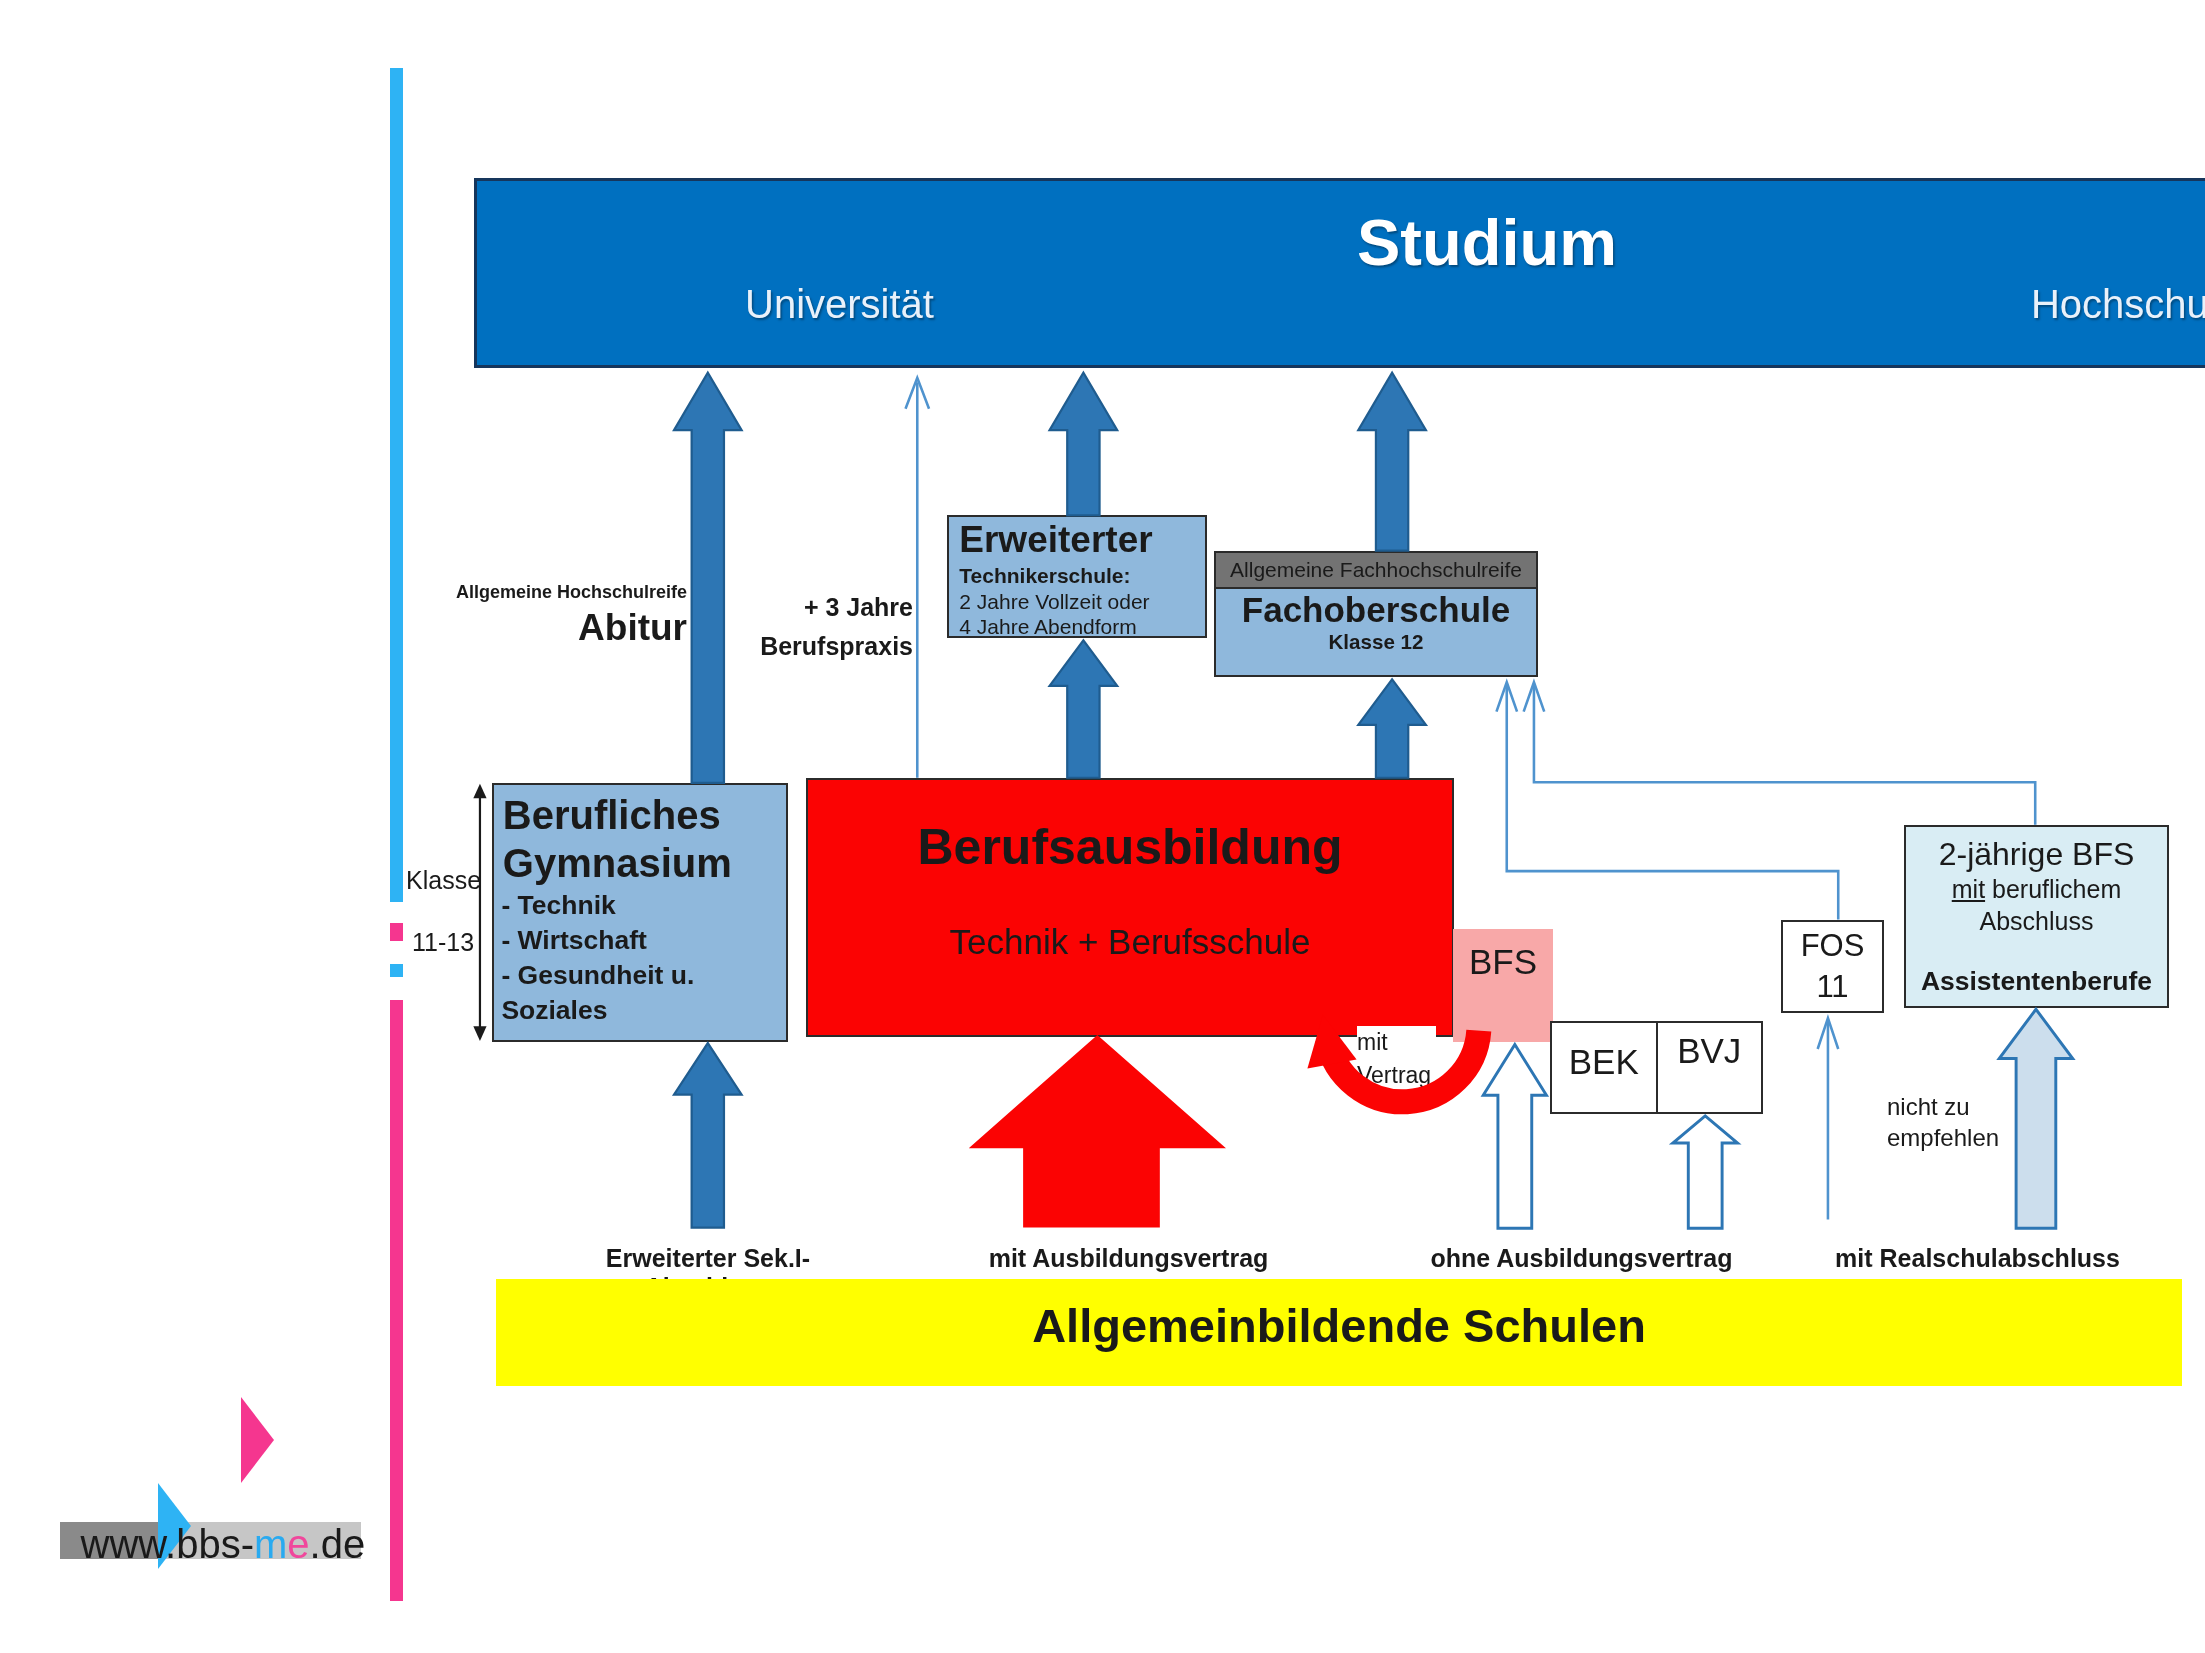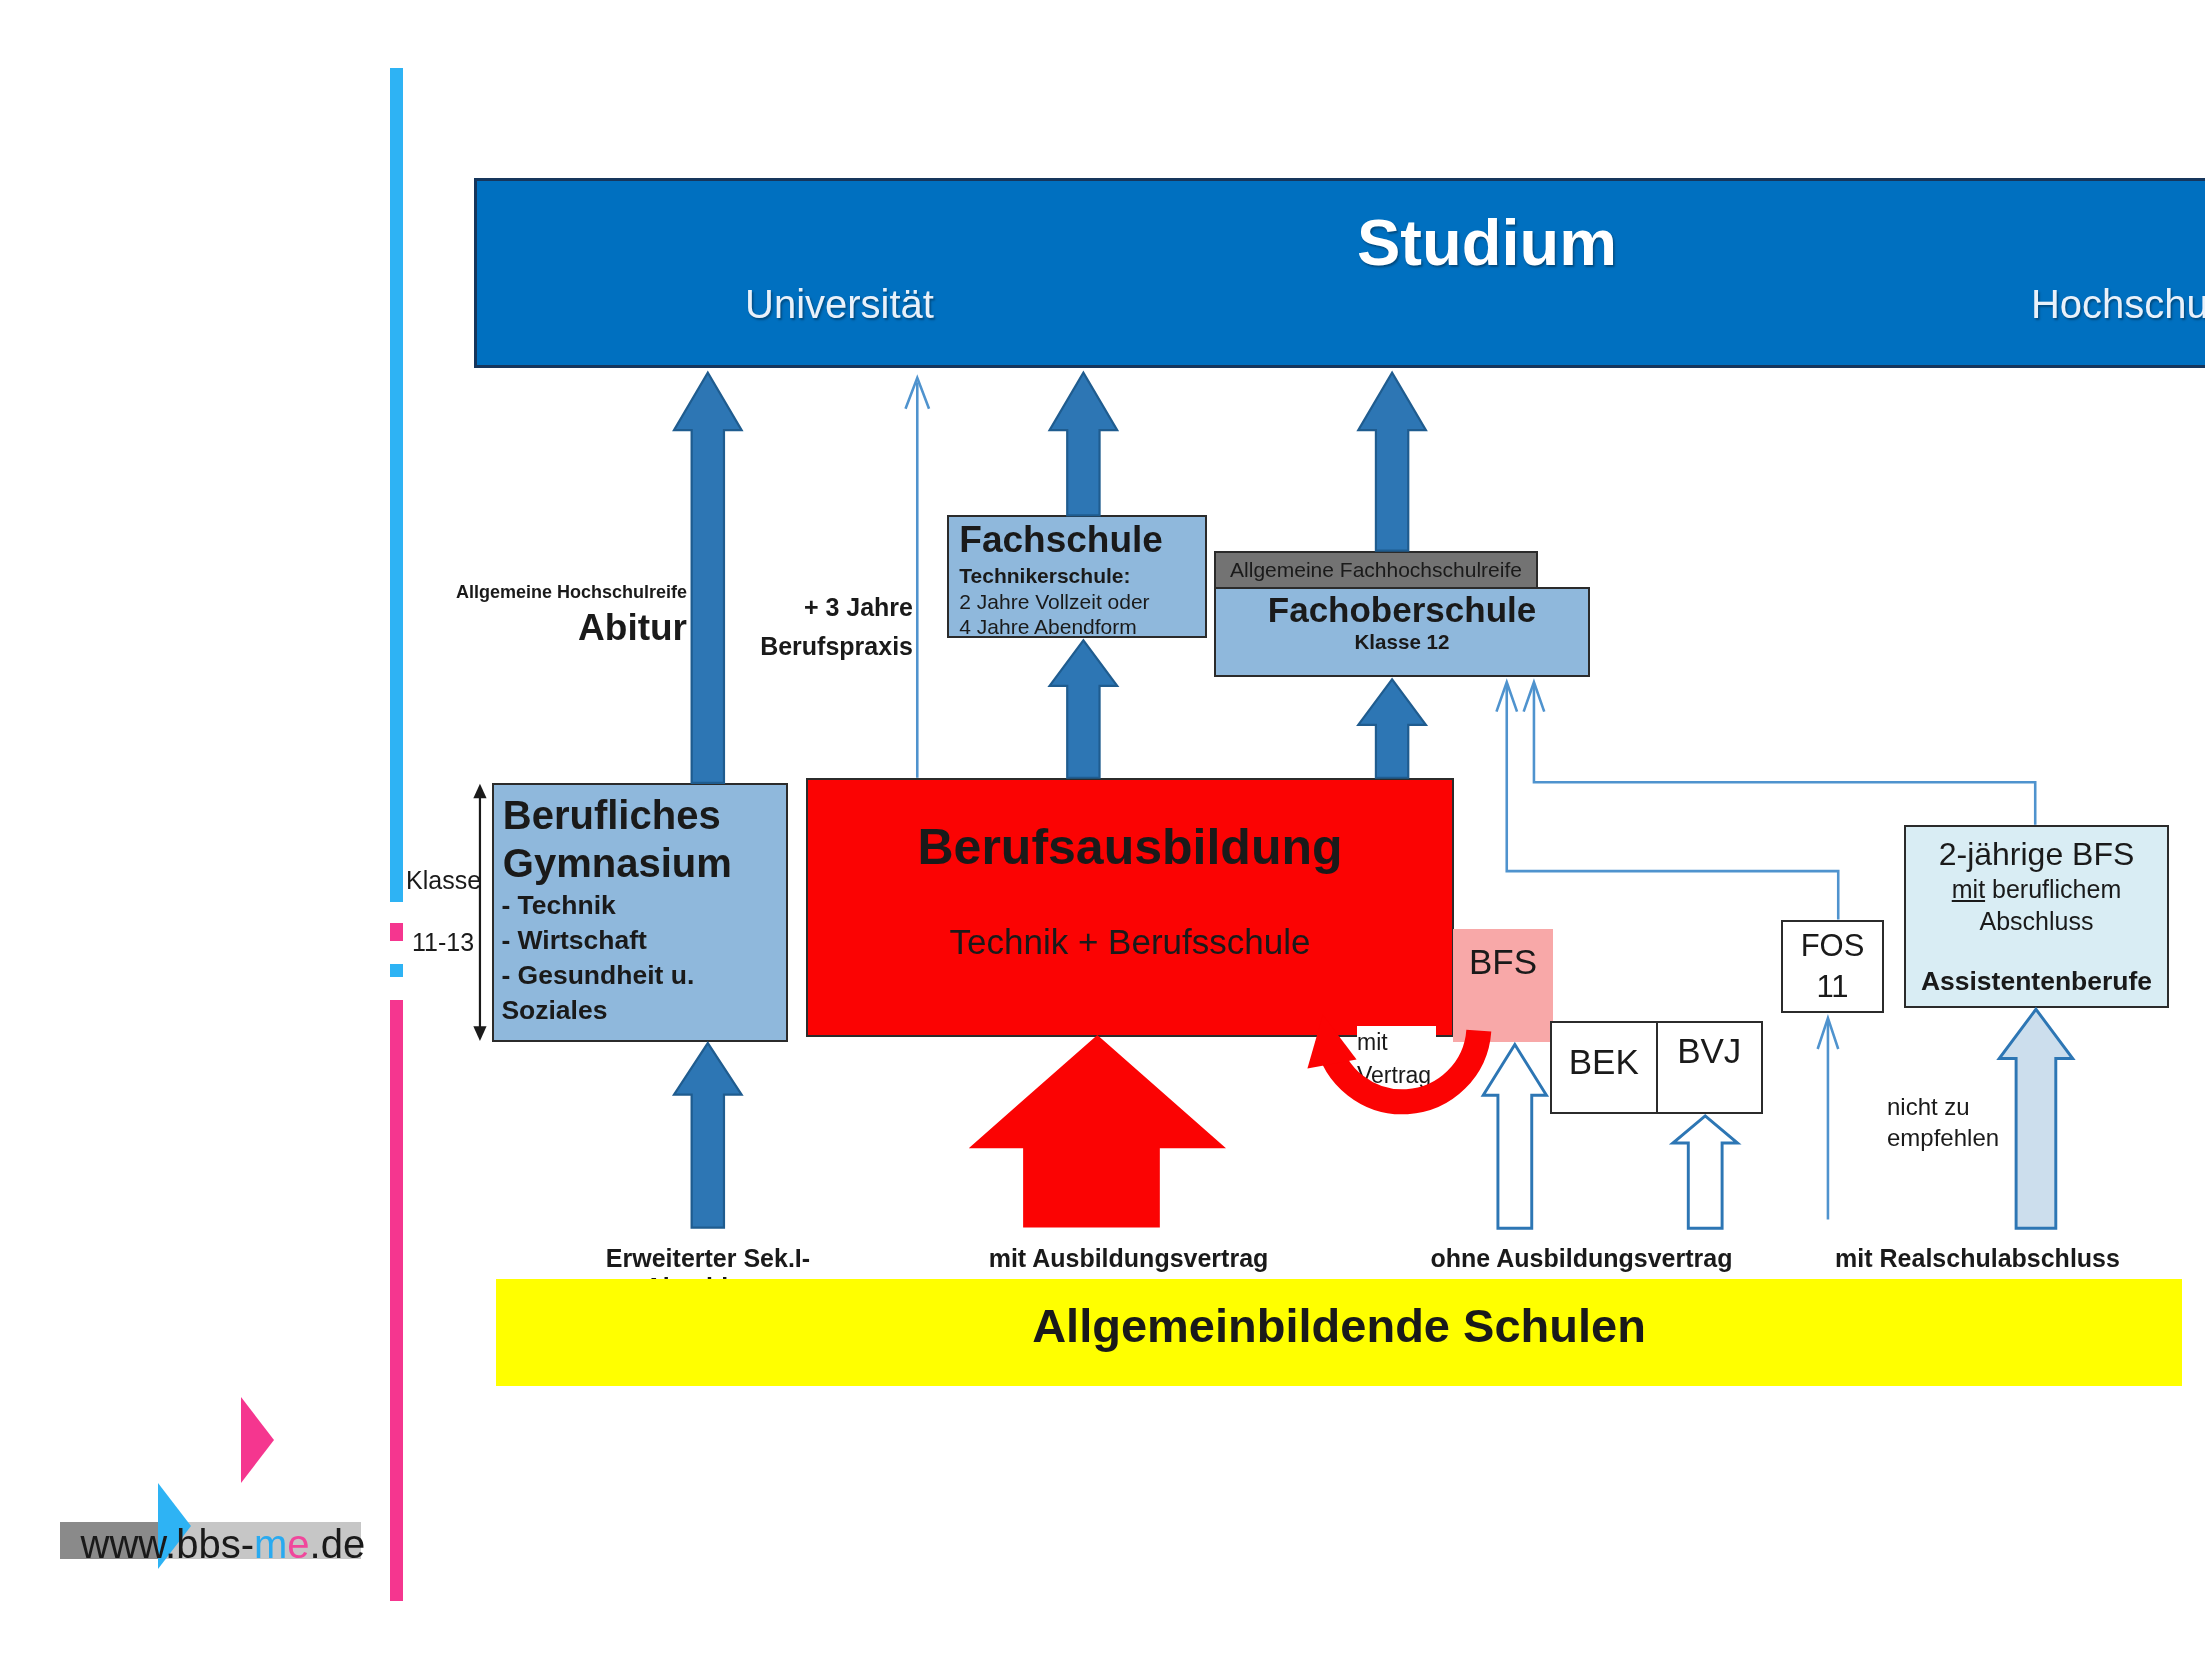--- a/index.html
+++ b/index.html
@@ -54,30 +54,30 @@
 <div class="abs" style="left:390px;top:964px;width:12.5px;height:13.2px;background:#2eb3f4;"></div>
 <div class="abs" style="left:390px;top:1000px;width:12.5px;height:601px;background:#f5368f;"></div>
 
 <div class="box studium" style="left:474px;top:178px;width:2026px;height:190px;">
   <div class="title">Studium</div>
   <div class="sub" style="left:268px;">Universität</div>
   <div class="sub" style="right:257px;">Hochschule</div>
 </div>
 
 <div class="box lightblue" style="left:947px;top:515px;width:260px;height:123px;">
-  <div class="fs-title">Fachschule</div>
+  <div class="fs-title">Erweiterter</div>
   <div class="fs-line bold">Technikerschule:</div>
   <div class="fs-line">2 Jahre Vollzeit oder</div>
   <div class="fs-line">4 Jahre Abendform</div>
 </div>
 
 <div class="box center" style="left:1214px;top:551px;width:324px;height:37px;background:#737373;border-bottom:none;">
   <div class="fob-header">Allgemeine Fachhochschulreife</div>
 </div>
-<div class="box lightblue center" style="left:1214px;top:587px;width:376px;height:90px;">
+<div class="box lightblue center" style="left:1214px;top:587px;width:324px;height:90px;">
   <div class="fob-title">Fachoberschule</div>
   <div class="fob-sub">Klasse 12</div>
 </div>
 
 <div class="box lightblue" style="left:492px;top:783px;width:296px;height:259px;">
   <div class="gym-title"><span>Berufliches</span><br><span>Gymnasium</span></div>
   <div class="gym-item">- Technik</div>
   <div class="gym-item">- Wirtschaft</div>
   <div class="gym-item">- Gesundheit u. Soziales</div>
 </div>

